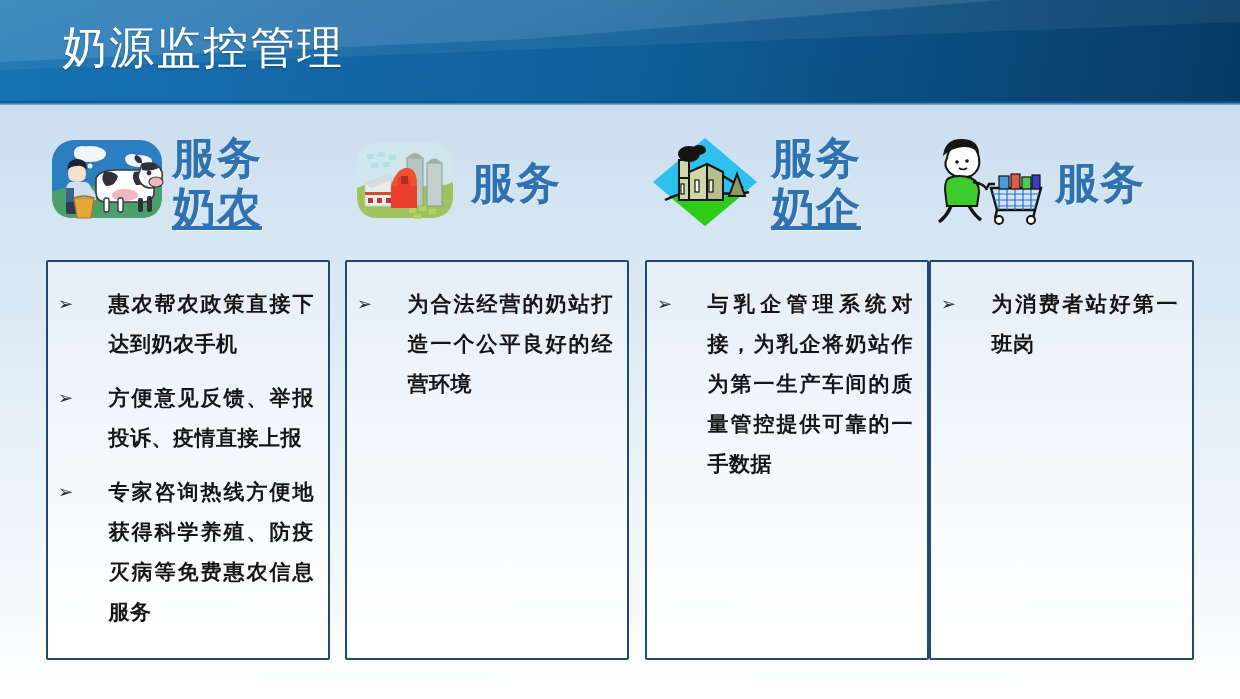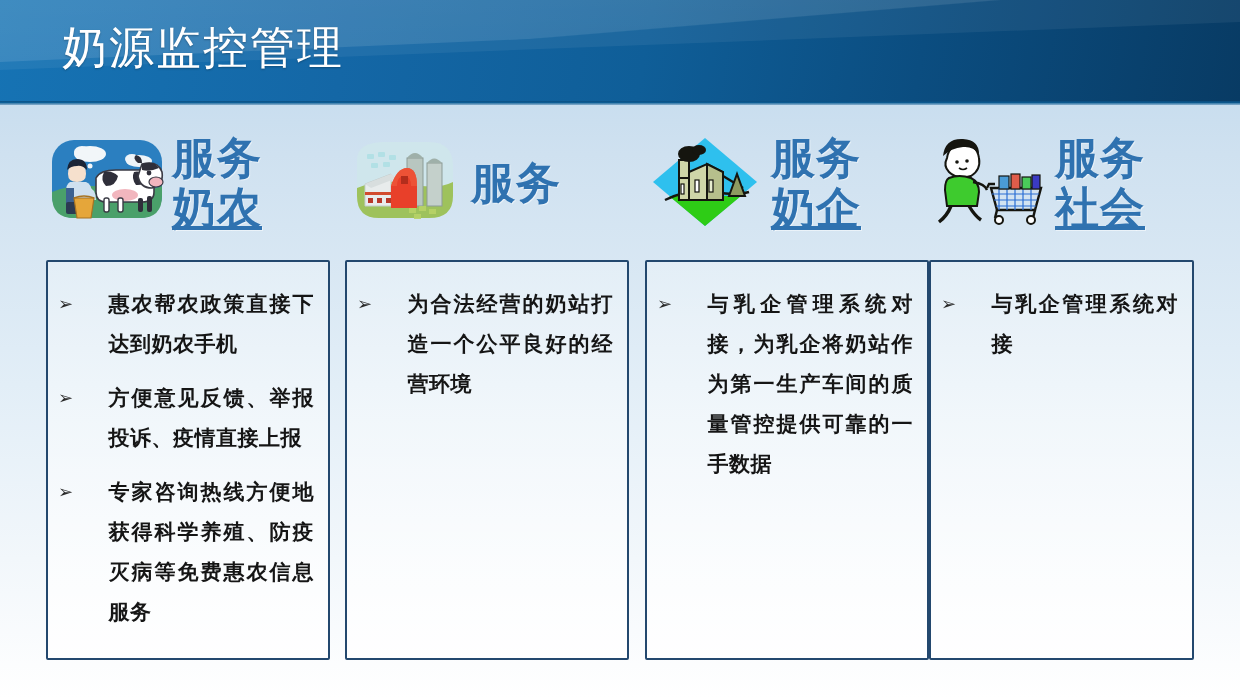--- a/index.html
+++ b/index.html
@@ -335,25 +335,24 @@
             <rect x="93" y="47" width="9" height="12" fill="#4acb5a" stroke="#15150f" stroke-width="1.2"></rect>
             <rect x="103" y="45" width="8" height="14" fill="#3a3ac4" stroke="#15150f" stroke-width="1.2"></rect>
             <path d="M68 80 L66 88" fill="none" stroke="#15150f" stroke-width="2.4"></path>
             <path d="M106 80 L104 88" fill="none" stroke="#15150f" stroke-width="2.4"></path>
             <circle cx="70" cy="90" r="4" fill="#ffffff" stroke="#15150f" stroke-width="2"></circle>
             <circle cx="102" cy="90" r="4" fill="#ffffff" stroke="#15150f" stroke-width="2"></circle>
           </svg>
         </div>
         <div class="col-title">
           <span>服务</span>
-          <span class="l2">社会</span>
         </div>
       </div>
       <div class="col-box">
         <div class="bullet">
           <span class="bullet-mark">➢</span>
-          <span class="bullet-text">与乳企管理系统对接</span>
+          <span class="bullet-text">为消费者站好第一班岗</span>
         </div>
       </div>
     </div>
 
   </div>
 </div>
 
 </body></html>

